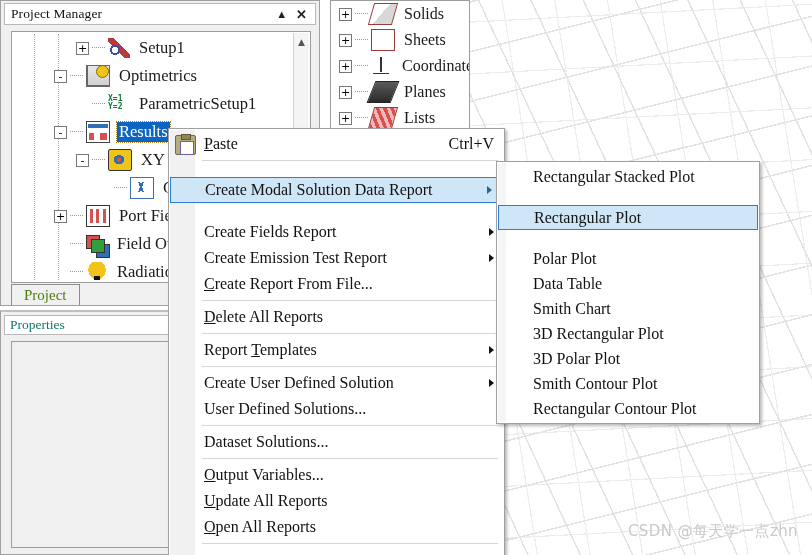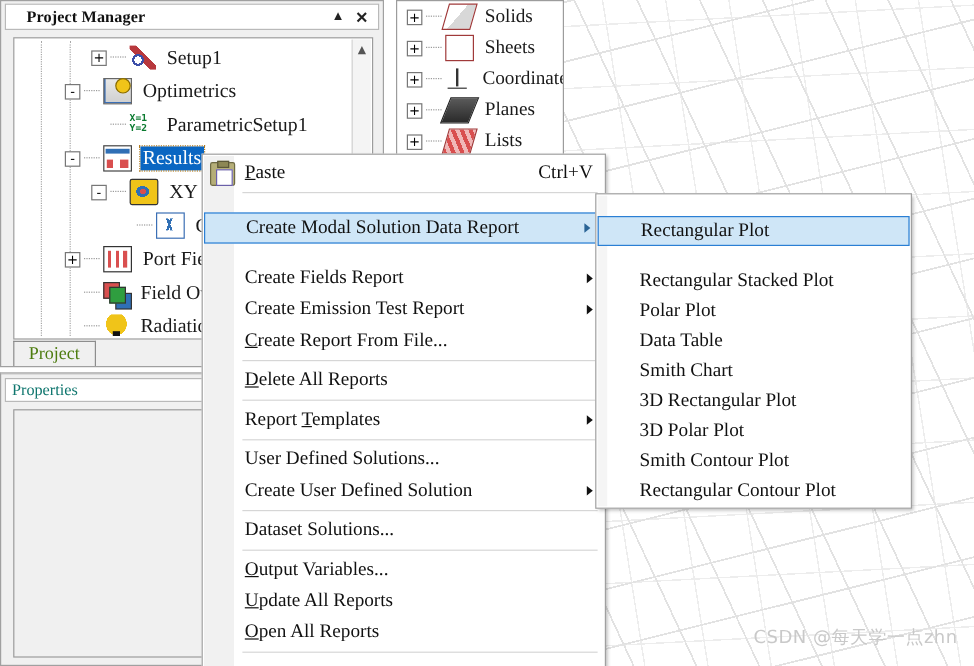--- a/index.html
+++ b/index.html
@@ -43,23 +43,22 @@
   #pm{
     position:absolute;left:0;top:0;width:320px;height:306px;
     background:#f0f0f0;border:1px solid #a0a0a0;box-sizing:border-box;
   }
   #pm-title{
     position:relative;height:22px;margin:2px 3px 0 3px;
     background:#ffffff;border:1px solid #b9b9b9;box-sizing:border-box;
     display:flex;align-items:center;
   }
   #pm-title .t{
-    font-size:13.5px;color:#111;padding-left:17px;letter-spacing:.1px;
+    font-size:13.5px;color:#111;padding-left:6px;letter-spacing:.1px;
     font-family:"Liberation Serif", serif;
-    font-weight:bold;
   }
   #pm-title .btns{margin-left:auto;display:flex;align-items:center;gap:9px;padding-right:8px;}
   #pm-title .btns span{font-size:11px;color:#222;line-height:1;cursor:pointer;}
   #pm-title .btns .xb{font-size:13px;font-weight:bold;}
 
   #tree-outer{
     position:absolute;left:10px;top:30px;width:300px;height:252px;
     background:#ffffff;border:1px solid #9c9c9c;box-sizing:border-box;
   }
   #tree{
@@ -375,25 +374,25 @@
       <div class="mi">
         <span><span class="u">D</span>elete All Reports</span>
       </div>
       <div class="msep"></div>
       <div class="mi">
         <span>Report <span class="u">T</span>emplates</span>
         <span class="arrow"></span>
       </div>
       <div class="msep"></div>
       <div class="mi">
+        <span>Create User Defined Solution</span>
+        <span class="arrow"></span>
+      </div>
+      <div class="mi">
         <span>User Defined Solutions...</span>
-      </div>
-      <div class="mi">
-        <span>Create User Defined Solution</span>
-        <span class="arrow"></span>
       </div>
       <div class="msep"></div>
       <div class="mi">
         <span>Dataset Solutions...</span>
       </div>
       <div class="msep"></div>
       <div class="mi">
         <span><span class="u">O</span>utput Variables...</span>
       </div>
       <div class="mi">
@@ -407,27 +406,27 @@
         <span class="arrow"></span>
       </div>
       <div class="msep"></div>
       <div class="mi"></div>
     </div>
 </div>
 
 <div id="submenu">
   <div class="gutter"></div>
   <div id="sub-items">
+      <div class="mi">
+        <span>Rectangular Stacked Plot</span>
+      </div>
       <div class="mi sel">
         <span>Rectangular Plot</span>
       </div>
       <div class="mi">
-        <span>Rectangular Stacked Plot</span>
-      </div>
-      <div class="mi">
         <span>Polar Plot</span>
       </div>
       <div class="mi">
         <span>Data Table</span>
       </div>
       <div class="mi">
         <span>Smith Chart</span>
       </div>
       <div class="mi">
         <span>3D Rectangular Plot</span>

